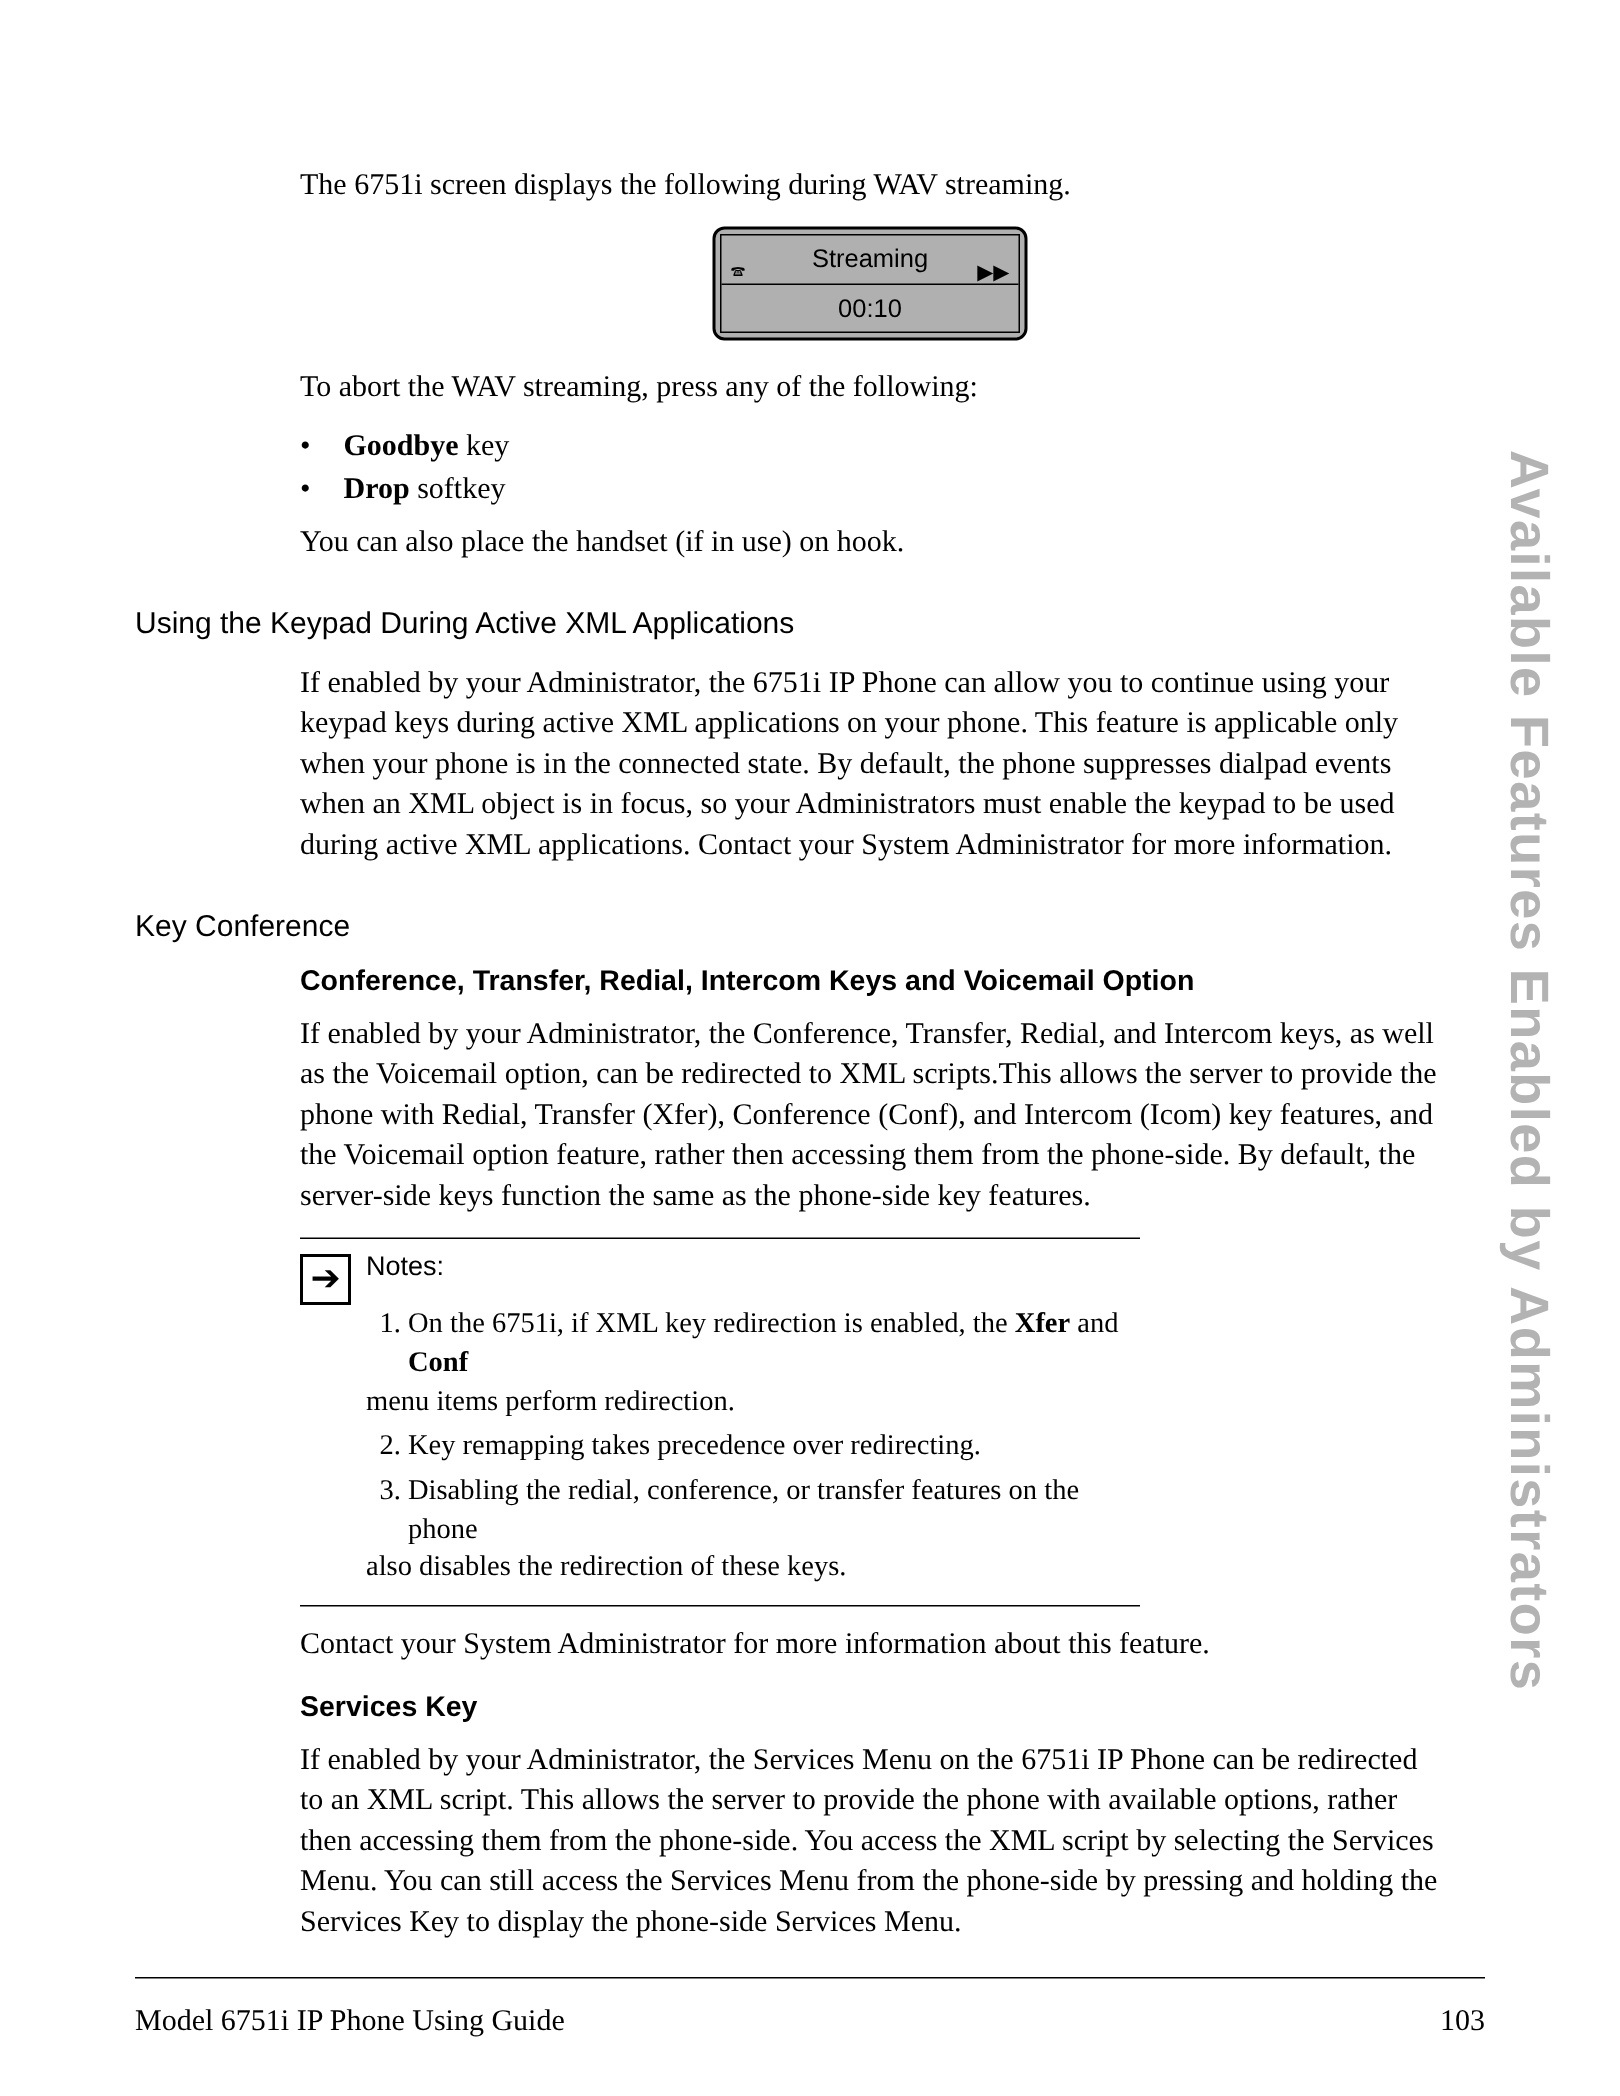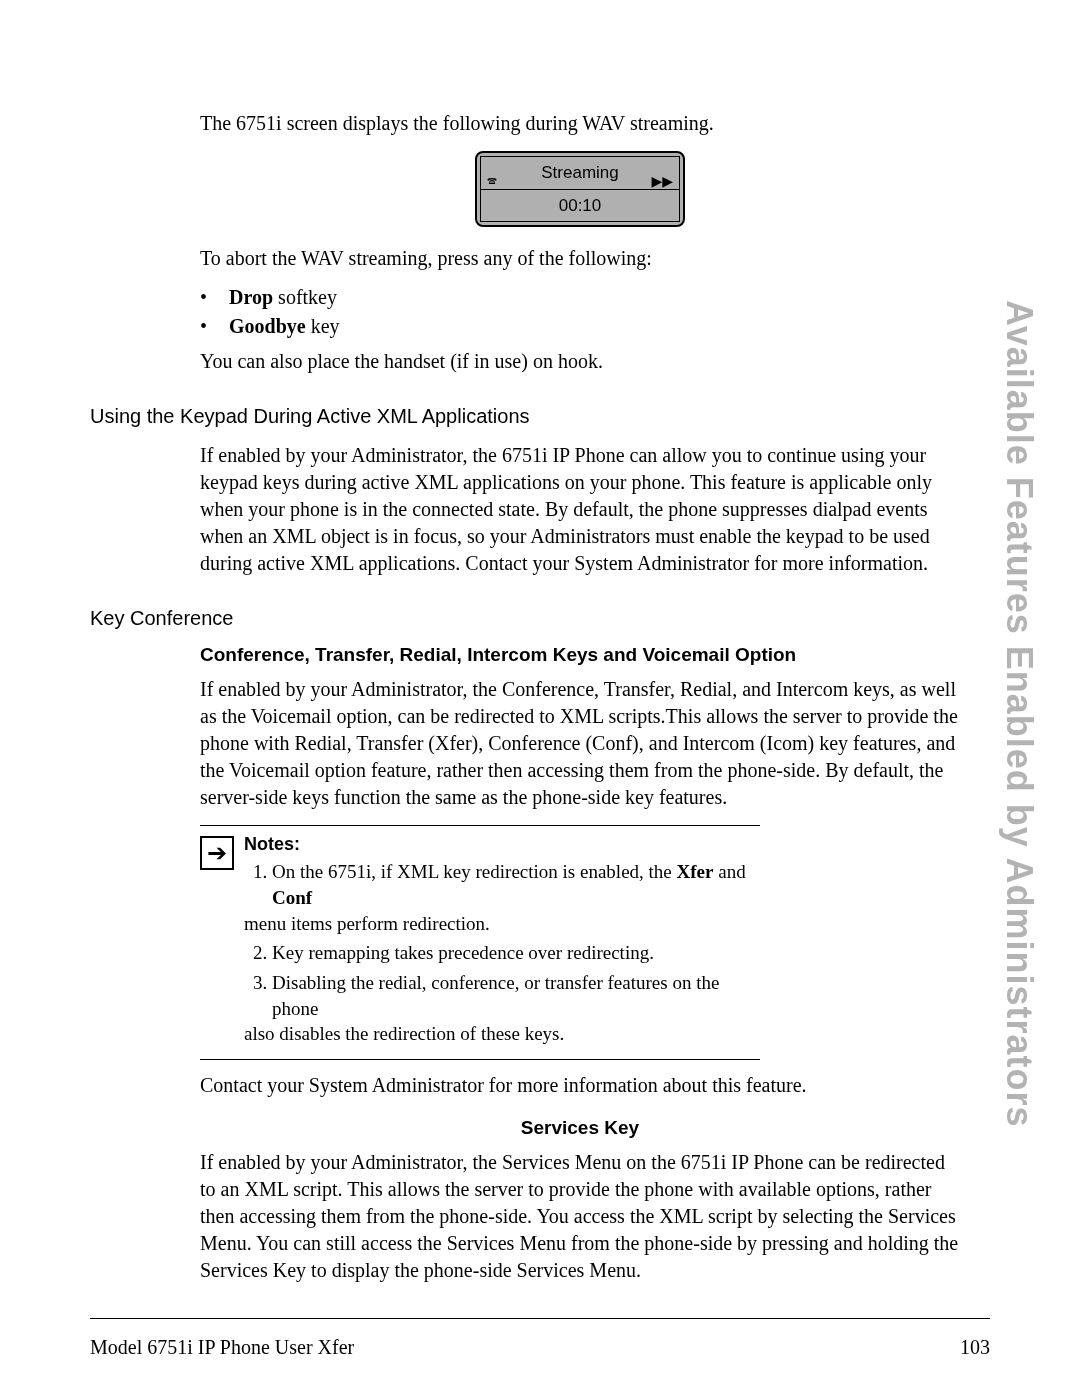--- a/index.html
+++ b/index.html
@@ -134,24 +134,24 @@
     display: flex;
     align-items: center;
     justify-content: center;
     font-size: 24px;
   }
   .note-content {
     flex: 1;
   }
   .note-title {
     font-family: Arial, Helvetica, sans-serif;
-    font-weight: bold;
+    font-weight: normal;
     font-size: 18px;
     display: block;
-    margin-bottom: 3px;
+    margin-bottom: 14px;
   }
   .note-list {
     list-style: decimal;
     margin: 2px 0 0 0;
     padding-left: 28px;
   }
   .note-list li {
     margin-bottom: 4px;
   }
   .footer-rule {
@@ -193,24 +193,24 @@
           <div class="lcd-row">
             <span>00:10</span>
           </div>
         </div>
       </div>
     </div>
 
     <p class="body-text">To abort the WAV streaming, press any of the following:</p>
     <ul class="bullet-list">
       <li>
-        <span class="bold">Drop</span><span> softkey</span>
+        <span class="bold">Goodbye</span><span> key</span>
       </li>
       <li>
-        <span class="bold">Goodbye</span><span> key</span>
+        <span class="bold">Drop</span><span> softkey</span>
       </li>
     </ul>
     <p class="body-text">You can also place the handset (if in use) on hook.</p>
   </div>
 
   <p class="section-head">Using the Keypad During Active XML Applications</p>
   <div class="indent-block">
     <p class="body-text">If enabled by your Administrator, the 6751i IP Phone can allow you to continue using your keypad keys during active XML applications on your phone. This feature is applicable only when your phone is in the connected state. By default, the phone suppresses dialpad events when an XML object is in focus, so your Administrators must enable the keypad to be used during active XML applications. Contact your System Administrator for more information.</p>
   </div>
 
@@ -236,23 +236,23 @@
               <div style="margin-left:-28px;">also disables the redirection of these keys.</div>
             </li>
           </ol>
         </div>
       </div>
       <hr class="note-rule">
     </div>
 
     <p class="body-text">Contact your System Administrator for more information about this feature.</p>
 
-    <p class="subhead" style="margin-top:18px;text-align:center;">Services Key</p>
+    <p class="subhead" style="margin-top:18px;">Services Key</p>
     <p class="body-text">If enabled by your Administrator, the Services Menu on the 6751i IP Phone can be redirected to an XML script. This allows the server to provide the phone with available options, rather then accessing them from the phone-side. You access the XML script by selecting the Services Menu. You can still access the Services Menu from the phone-side by pressing and holding the Services Key to display the phone-side Services Menu.</p>
   </div>
 
   <hr class="footer-rule">
   <div class="footer">
-    <span>Model 6751i IP Phone User Xfer</span>
+    <span>Model 6751i IP Phone Using Guide</span>
     <span>103</span>
   </div>
 
 </div>
 
 </body></html>

